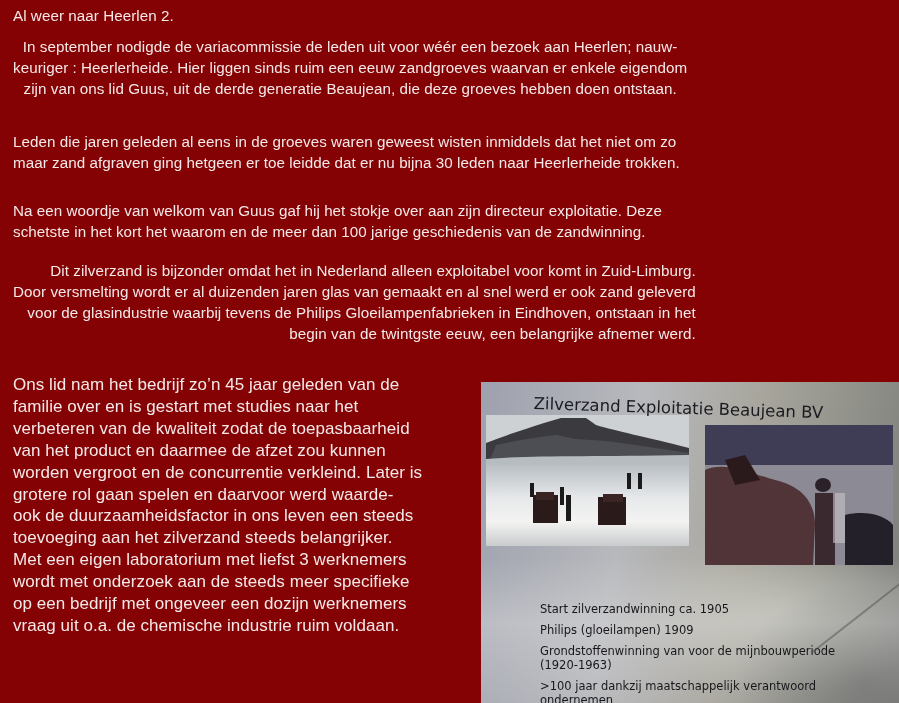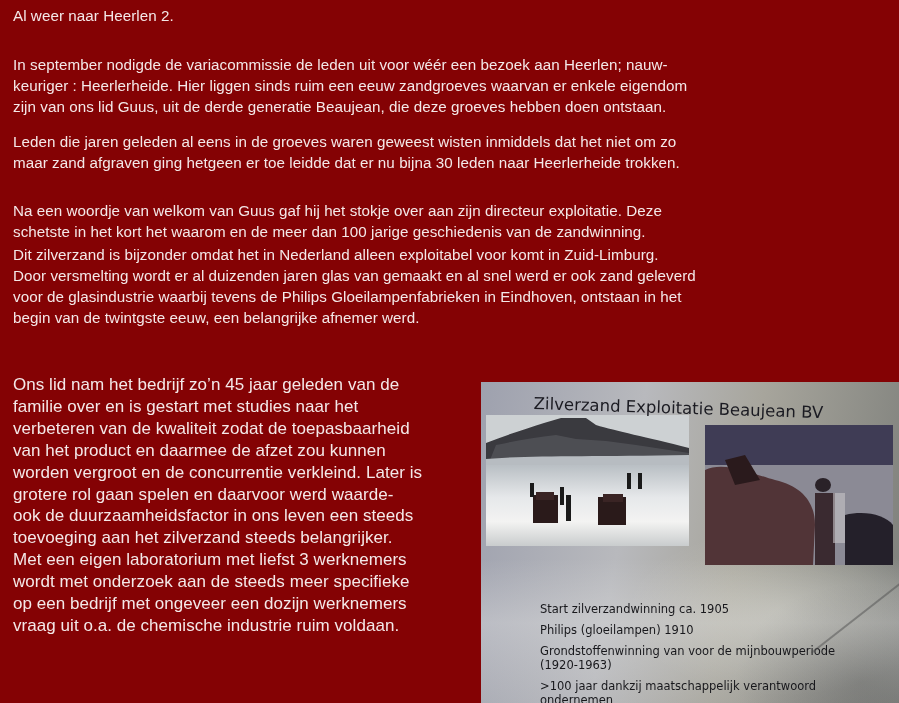--- a/index.html
+++ b/index.html
@@ -27,24 +27,24 @@
       font-size: 15.2px;
       line-height: 21px;
       letter-spacing: 0.05px;
       white-space: nowrap;
       margin: 0;
       color: #f4e8e8;
       font-family: "Liberation Sans", sans-serif;
     }
     .p .line { display: block; }
     .title { top: 5px; }
-    .p1 { top: 54px; }
+    .p1 { top: 36px; text-align: center; }
     .p2 { top: 131px; }
     .p3 { top: 200px; }
-    .p4 { top: 244px; }
+    .p4 { top: 260px; text-align: right; }
     .p5 { top: 374px; font-size: 17px; line-height: 21.9px; }
 
     
     .photo {
       position: absolute;
       left: 481px;
       top: 382px;
       width: 418px;
       height: 321px;
       overflow: hidden;
@@ -211,21 +211,21 @@
         <rect x="128" y="68" width="12" height="50" fill="#c8c4c8" opacity="0.6"></rect>
         <path d="M140,90 C160,85 180,90 188,100 L188,140 L140,140 Z" fill="#24202a"></path>
       </svg>
     </div>
 
     <div class="facts">
       <div class="fact">
         <span>Start zilverzandwinning ca. 1905</span>
       </div>
       <div class="fact">
-        <span>Philips (gloeilampen) 1910</span>
+        <span>Philips (gloeilampen) 1909</span>
       </div>
       <div class="fact">
         <span>Grondstoffenwinning van voor de mijnbouwperiode</span>
         <span>(1920-1963)</span>
       </div>
       <div class="fact">
         <span>&gt;100 jaar dankzij maatschappelijk verantwoord</span>
         <span>ondernemen</span>
       </div>
     </div>

